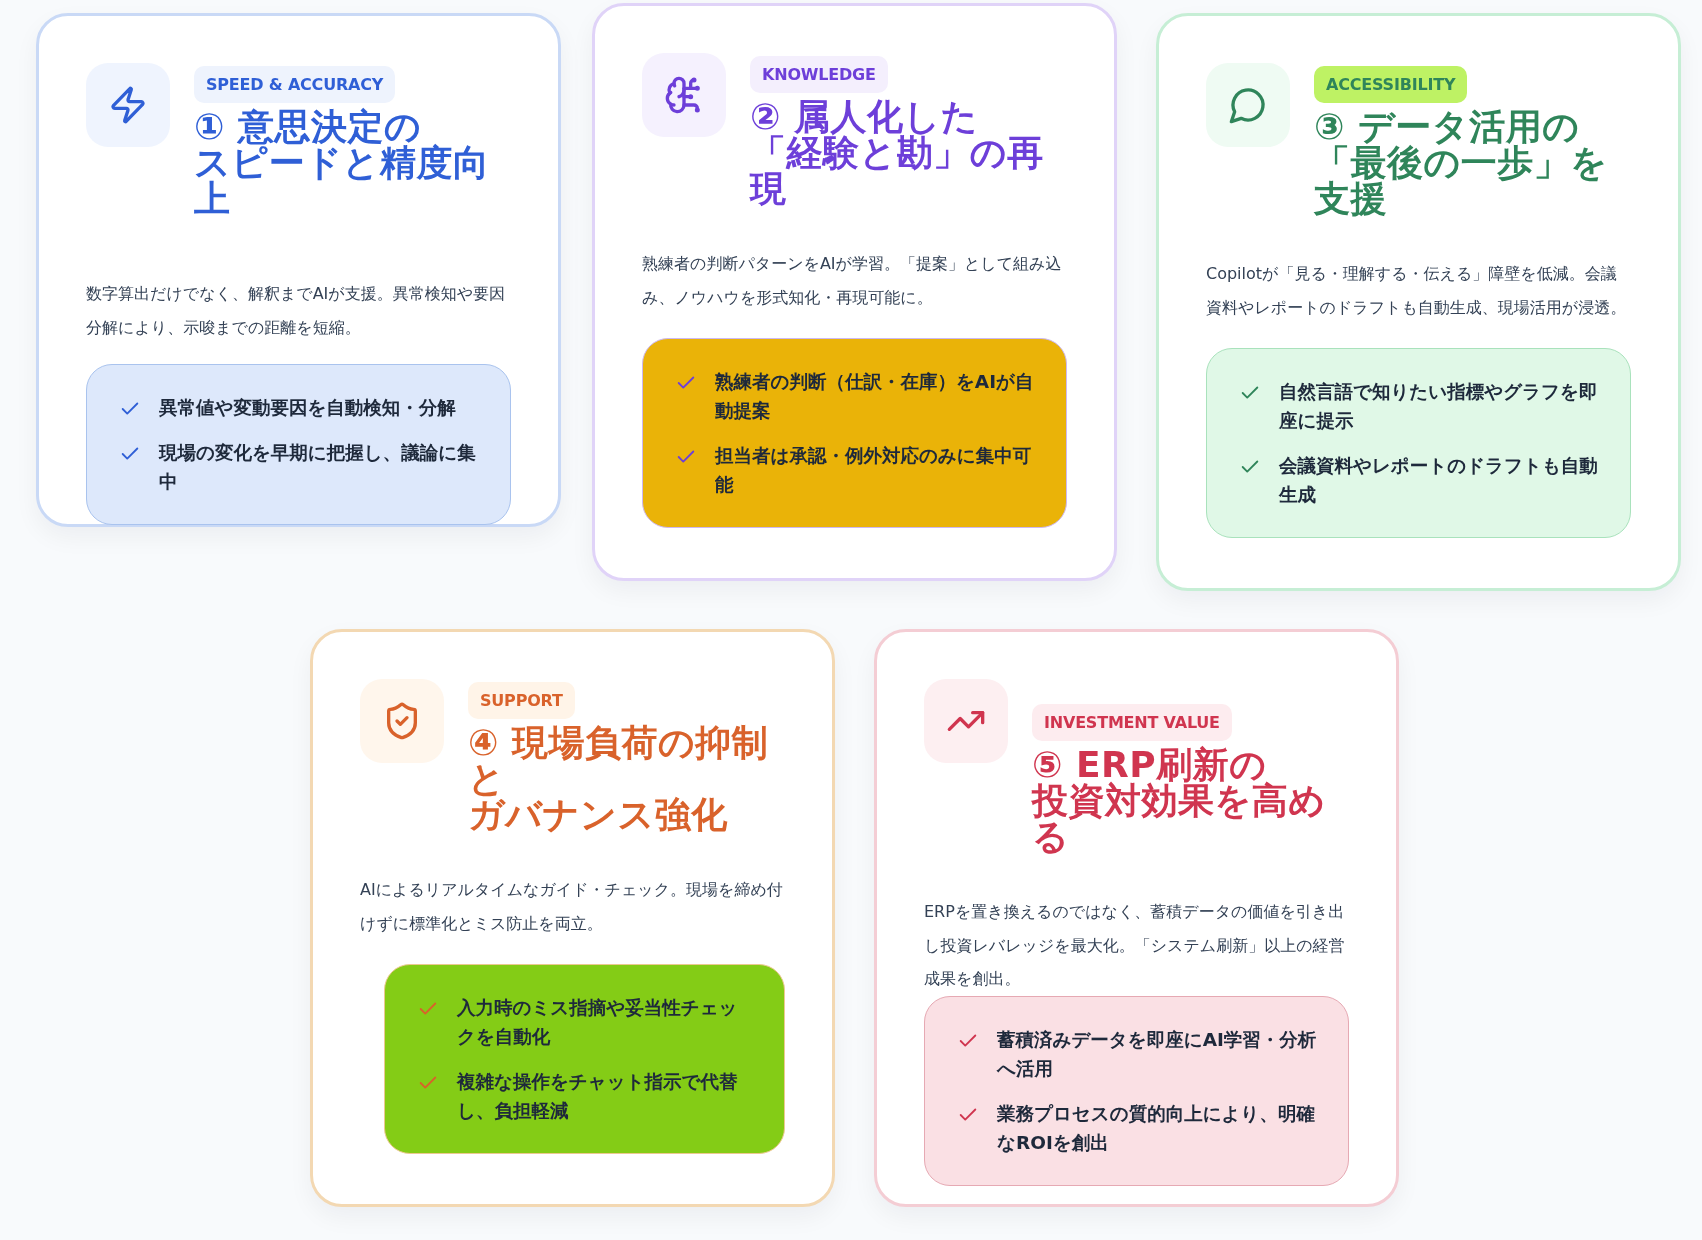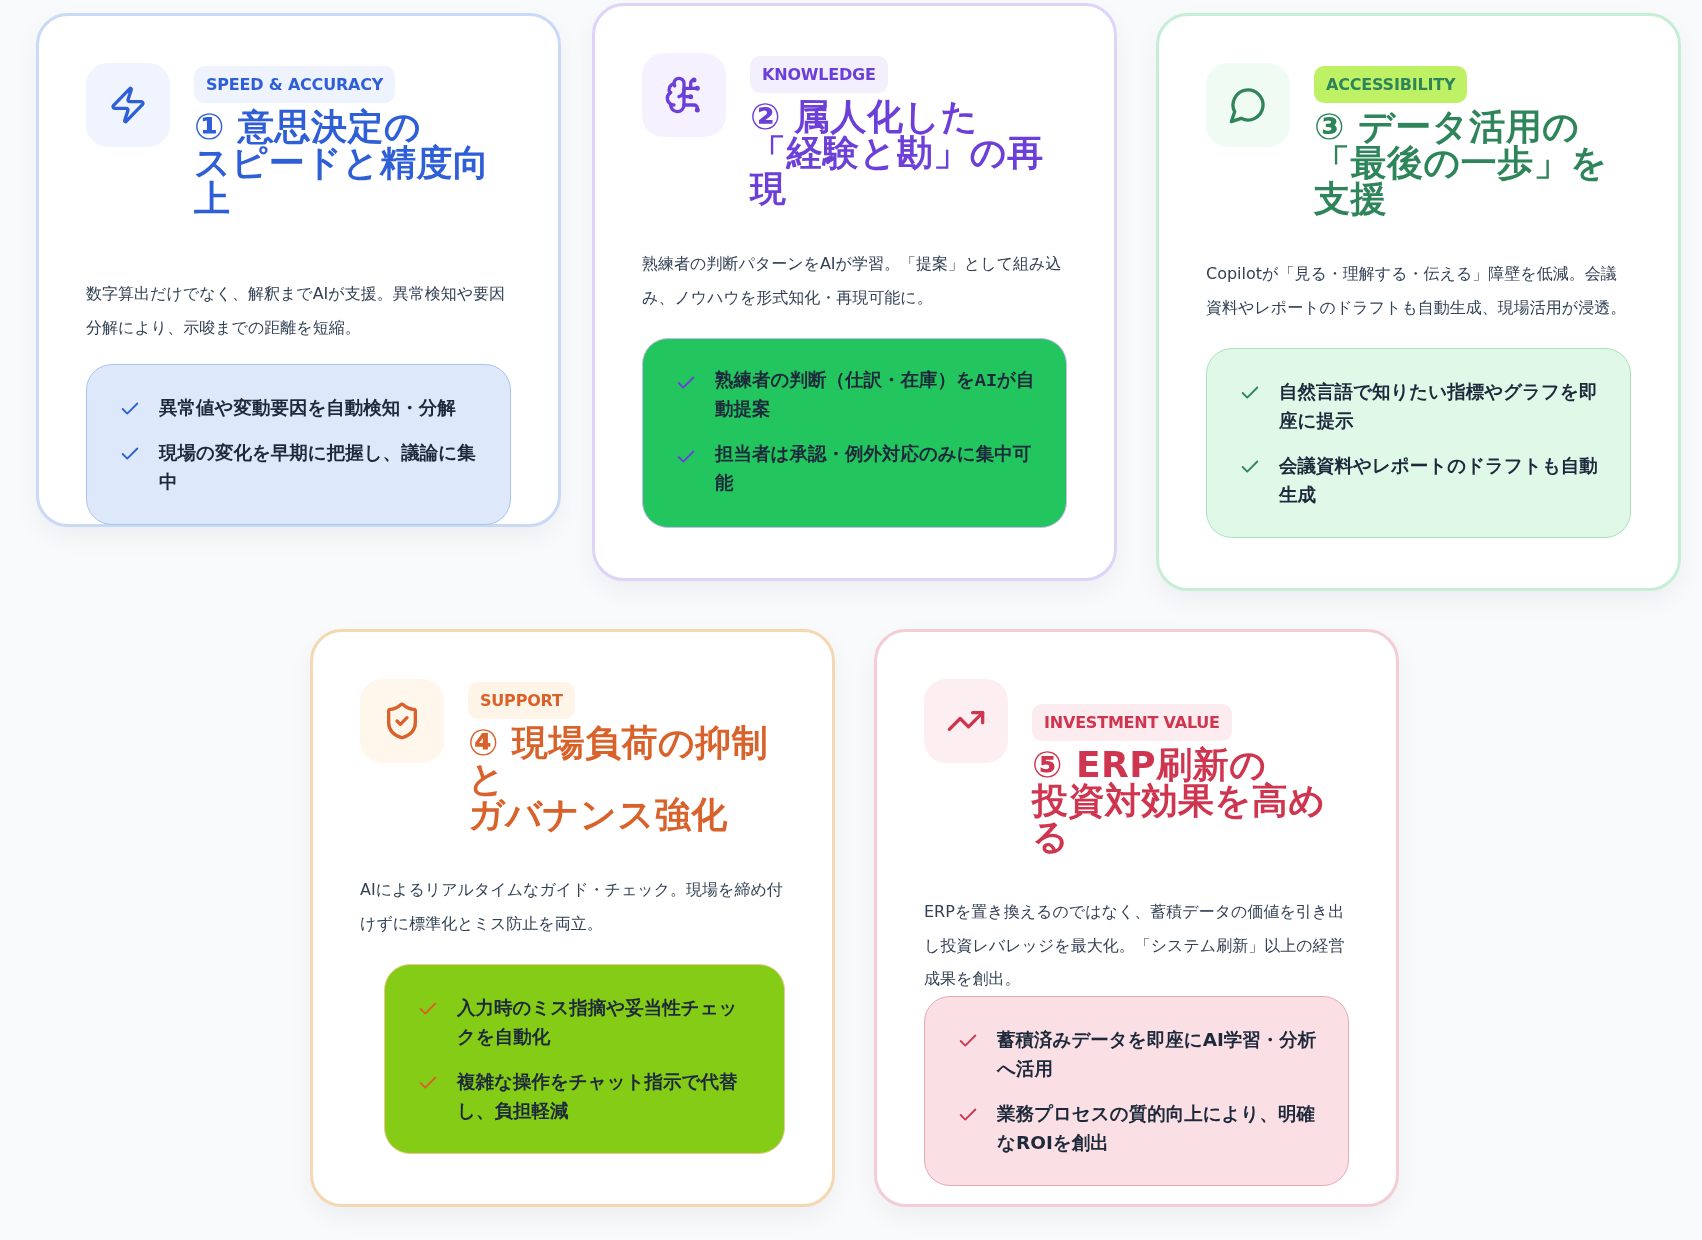--- a/index.html
+++ b/index.html
@@ -116,21 +116,21 @@
         <circle cx="20" cy="8" r=".5"></circle>
       </svg>
     </div>
     <div class="head-text">
       <span class="tag" style="background: rgb(244, 239, 253); color: rgb(109, 63, 217);">KNOWLEDGE</span>
       <div class="title" style="color: rgb(109, 63, 217);">② 属人化した
 「経験と勘」の再現</div>
     </div>
   </div>
   <div class="desc">熟練者の判断パターンをAIが学習。「提案」として組み込み、ノウハウを形式知化・再現可能に。</div>
-  <div class="panel" style="background: #22c55e; border-color: rgb(205, 184, 241); font-family: Liberation Mono, monospace;">
+  <div class="panel" style="background: #eab308; border-color: rgb(205, 184, 241);">
     <div class="bullet">
       <svg class="check" viewBox="0 0 24 24" fill="none" stroke-width="2" stroke-linecap="round" stroke-linejoin="round" stroke="#6d3fd9">
           <path d="M20 6 9 17l-5-5"></path>
         </svg>
       <span class="bullet-text">熟練者の判断（仕訳・在庫）をAIが自動提案</span>
     </div>
     <div class="bullet">
       <svg class="check" viewBox="0 0 24 24" fill="none" stroke-width="2" stroke-linecap="round" stroke-linejoin="round" stroke="#6d3fd9">
           <path d="M20 6 9 17l-5-5"></path>
         </svg>

